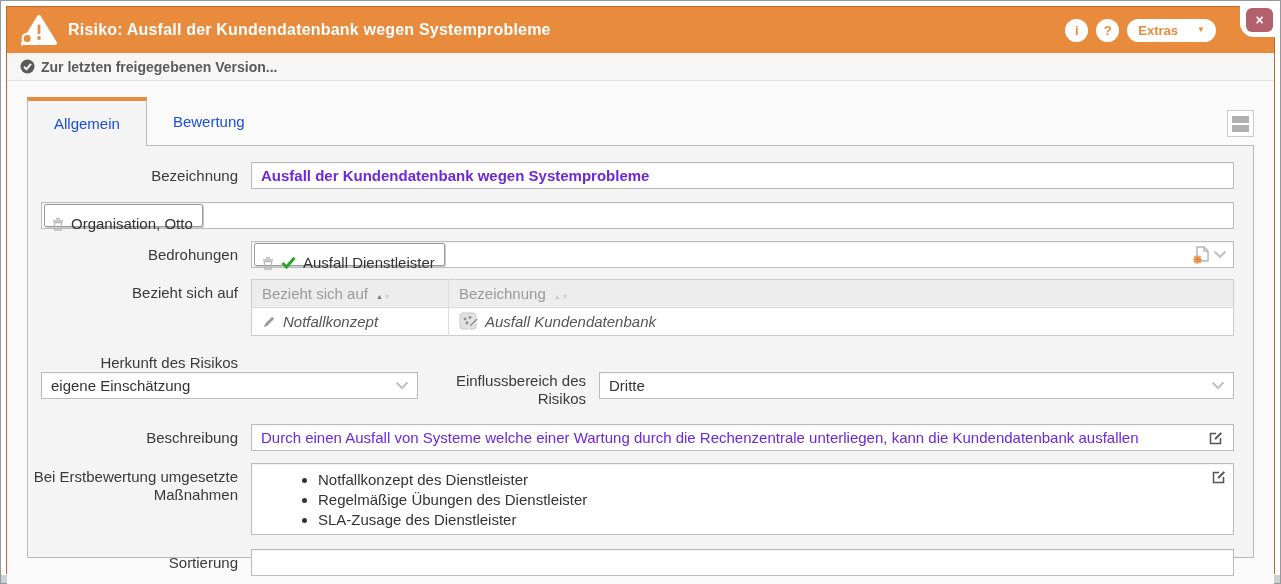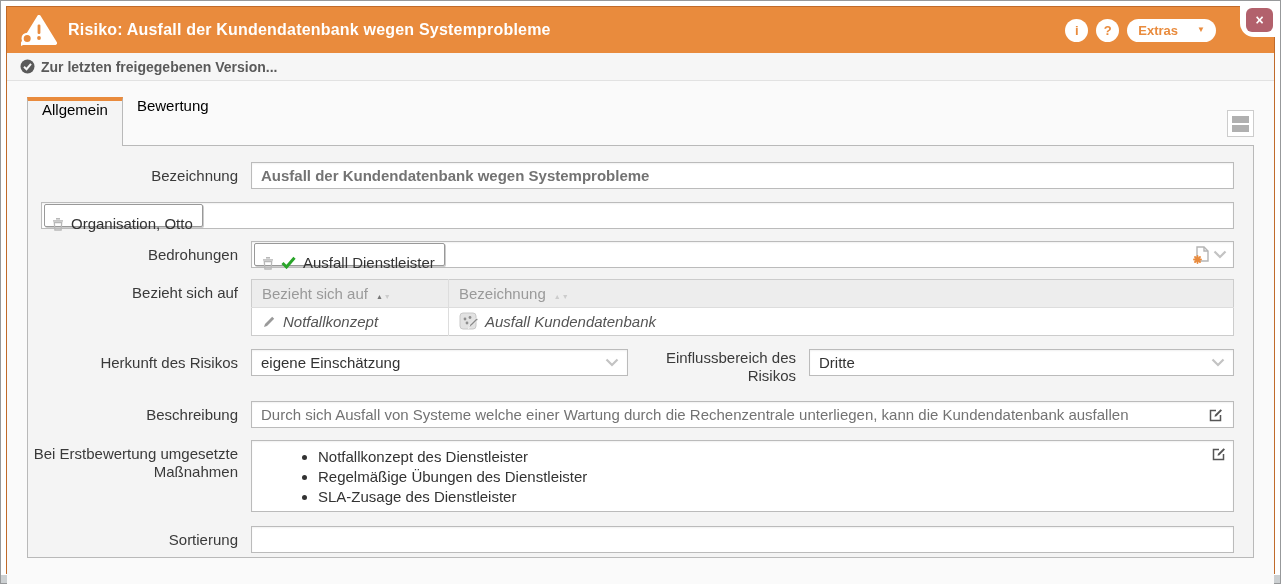--- a/index.html
+++ b/index.html
@@ -82,22 +82,22 @@
   .content{position:relative;height:calc(100% - 74px);background:#fafafa;}
   .layout-btn{
     position:absolute;top:13px;right:20px;width:27px;height:27px;
     background:#fff;border:1px solid #ccc;
     display:flex;flex-direction:column;align-items:center;justify-content:center;gap:2px;
     cursor:pointer;
   }
   .layout-btn i{display:block;width:17px;height:7px;background:#b0b0b0;}
   .tabs{display:flex;margin:16px 0 0 20px;height:48px;position:relative;z-index:2;}
   .tab{
-    padding:0 14px;display:flex;
-    font-size:15px;color:#000000;cursor:pointer;
+    padding:0 26px;display:flex;align-items:center;
+    font-size:15px;color:#1d4ed8;cursor:pointer;
   }
   .tab.active{
     background:#f4f4f4;
     border:1px solid #b9b9b9;border-bottom:none;
     border-top:4px solid var(--accent);
     margin-bottom:-1px;
   }
   
   .panel{
     position:relative;z-index:1;
@@ -108,21 +108,21 @@
   .row{display:flex;margin-bottom:12px;}
   .row-label{
     width:210px;flex-shrink:0;text-align:right;
     font-size:15px;color:#3a3a3a;line-height:18px;padding-top:5px;
   }
   .row-control{flex:1;margin-left:13px;min-width:0;}
   .input{
     height:27px;background:#fff;border:1px solid #bbb;
     box-shadow:inset 0 1px 2px rgba(0,0,0,.06);
     display:flex;align-items:center;padding:0 9px;
-    font-size:15px;color:#737373;white-space:nowrap;overflow:hidden;
+    font-size:15px;color:#6d28d9;white-space:nowrap;overflow:hidden;
   }
   .bold-value{font-weight:bold;}
   .chip-box{
     height:27px;background:#fff;border:1px solid #bbb;
     box-shadow:inset 0 1px 2px rgba(0,0,0,.06);
     display:flex;align-items:center;justify-content:space-between;
     padding:0 6px 0 2px;
   }
   .chip{
     display:inline-flex;align-items:center;gap:7px;height:23px;
@@ -341,21 +341,21 @@
                       </span>
                       <span>Ausfall Kundendatenbank</span>
                     </span>
                   </td>
                 </tr>
               </tbody>
             </table>
           </div>
         </div>
 
-        <div class="row" style="margin-bottom:16px;">
+        <div class="row" style="margin-bottom:16px;flex-direction:column;">
           <div class="row-label">Herkunft des Risikos</div>
           <div class="row-control dual">
             <div class="select sel-1">
               <span>eigene Einschätzung</span>
               <span class="chev icon">
                 <svg width="14" height="9" viewBox="0 0 14 9">
                     <path d="M1.5 1.5 L7 7 L12.5 1.5" fill="none" stroke="#c3c3c3" stroke-width="2.2"></path>
                   </svg>
               </span>
             </div>
@@ -368,21 +368,21 @@
                   </svg>
               </span>
             </div>
           </div>
         </div>
 
         <div class="row" style="margin-bottom:12px;">
           <div class="row-label">Beschreibung</div>
           <div class="row-control">
             <div class="input textline">
-              <span class="txt">Durch sich Ausfall von Systeme welche einer Wartung durch die Rechenzentrale unterliegen, kann die Kundendatenbank ausfallen</span>
+              <span class="txt">Durch einen Ausfall von Systeme welche einer Wartung durch die Rechenzentrale unterliegen, kann die Kundendatenbank ausfallen</span>
               <span class="icon">
                 <svg width="16" height="16" viewBox="0 0 16 16">
                   <path d="M12.5 8 V13.5 H2.5 V3.5 H8" fill="none" stroke="#555" stroke-width="1.5"></path>
                   <path d="M6.5 9.8 L7 7.8 L12.6 2.2 L14 3.6 L8.4 9.2 Z" fill="#555"></path>
                 </svg>
               </span>
             </div>
           </div>
         </div>
 

